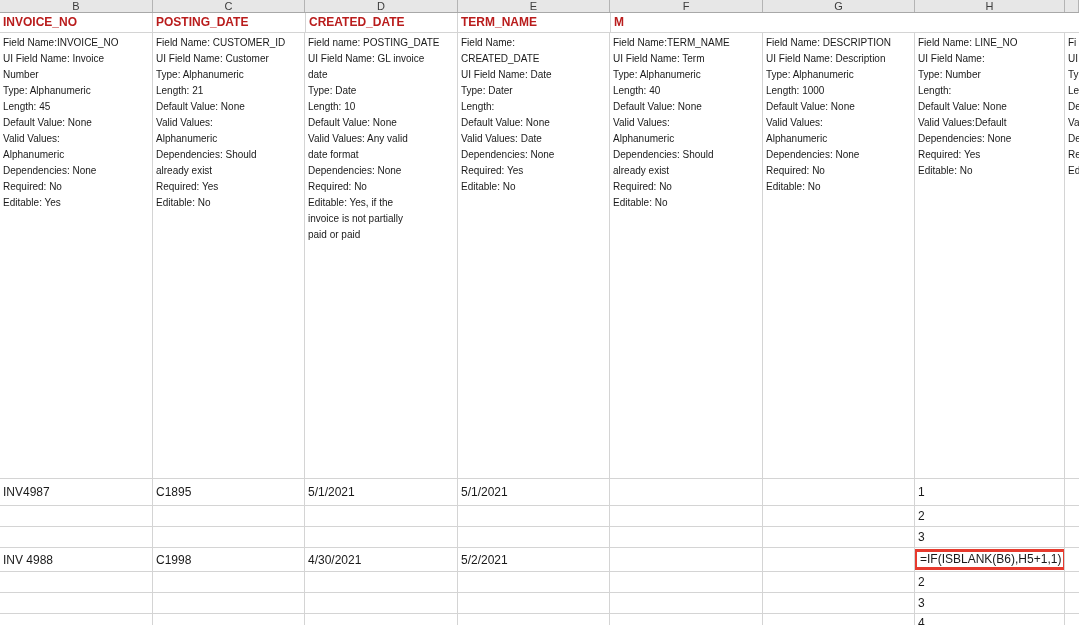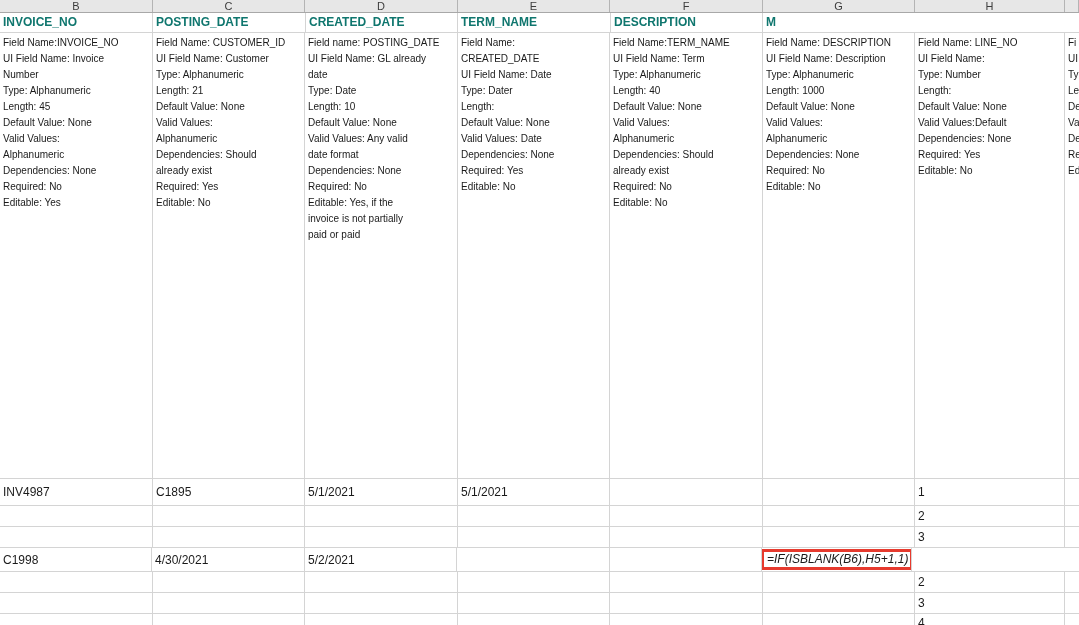--- a/index.html
+++ b/index.html
@@ -37,37 +37,36 @@
   .letters{height:12px;background:var(--strip_bg);border-bottom:1px solid var(--strip_border);}
   .letters .cell{
     border-right:1px solid #b4b4b4;
     display:flex;align-items:flex-end;justify-content:center;
     padding:0;
     font-size:11px;line-height:11px;color:var(--strip_text);
     background:var(--strip_bg);
   }
   
   .fieldhead{height:19px;border-bottom:1px solid var(--gridline);}
-  .fieldhead .cell{font-weight:bold;line-height:18px;color:#0f766e;}
+  .fieldhead .cell{font-weight:bold;line-height:18px;color:#b91c1c;}
   
   .specrow{height:445px;border-bottom:1px solid var(--gridline);}
   .specrow .cell{padding-top:2px;line-height:16px;font-size:10px;}
   .specrow .cell div{white-space:nowrap;}
   
   .dr{border-bottom:1px solid var(--gridline);}
   .dr .cell{display:flex;align-items:center;}
   .h26{height:26px}.h20{height:20px}.h23{height:23px}.h18{height:18px}
   .formula-box{
     display:inline-block;
     border:3px solid var(--red_box);
     padding:0 2px 0 3px;
     margin-left:-4px;
     line-height:15px;
     background:transparent;
-    font-style:italic;
   }
 </style>
 </head>
 <body>
 
 <div class="sheet">
 
   <div class="row letters">
     <div class="cell w0">B</div>
     <div class="cell w1">C</div>
@@ -77,21 +76,20 @@
     <div class="cell w5">G</div>
     <div class="cell w6">H</div>
     <div class="cell w7"></div>
   </div>
 
   <div class="row fieldhead">
     <div class="cell w0">INVOICE_NO</div>
     <div class="cell w2">POSTING_DATE</div>
     <div class="cell w3">CREATED_DATE</div>
     <div class="cell w4">TERM_NAME</div>
-    <div class="cell w5">DESCRIPTION</div>
     <div class="cell w7">M</div>
   </div>
 
   <div class="row specrow">
     <div class="cell w0">
         <div>Field Name:INVOICE_NO</div>
         <div>UI Field Name: Invoice</div>
         <div>Number</div>
         <div>Type: Alphanumeric</div>
         <div>Length: 45</div>
@@ -110,21 +108,21 @@
         <div>Default Value: None</div>
         <div>Valid Values:</div>
         <div>Alphanumeric</div>
         <div>Dependencies: Should</div>
         <div>already exist</div>
         <div>Required: Yes</div>
         <div>Editable: No</div>
       </div>
     <div class="cell w2">
         <div>Field name: POSTING_DATE</div>
-        <div>UI Field Name: GL already</div>
+        <div>UI Field Name: GL invoice</div>
         <div>date</div>
         <div>Type: Date</div>
         <div>Length: 10</div>
         <div>Default Value: None</div>
         <div>Valid Values: Any valid</div>
         <div>date format</div>
         <div>Dependencies: None</div>
         <div>Required: No</div>
         <div>Editable: Yes, if the</div>
         <div>invoice is not partially</div>
@@ -218,20 +216,21 @@
     <div class="cell w1"></div>
     <div class="cell w2"></div>
     <div class="cell w3"></div>
     <div class="cell w4"></div>
     <div class="cell w5"></div>
     <div class="cell w6">3</div>
     <div class="cell w7"></div>
   </div>
 
   <div class="row dr h23">
+    <div class="cell w0">INV 4988</div>
     <div class="cell w1">C1998</div>
     <div class="cell w2">4/30/2021</div>
     <div class="cell w3">5/2/2021</div>
     <div class="cell w4"></div>
     <div class="cell w5"></div>
     <div class="cell w6">
       <span class="formula-box"><span>=IF(ISBLANK(B6),H5+1,1)</span></span>
     </div>
     <div class="cell w7"></div>
   </div>

